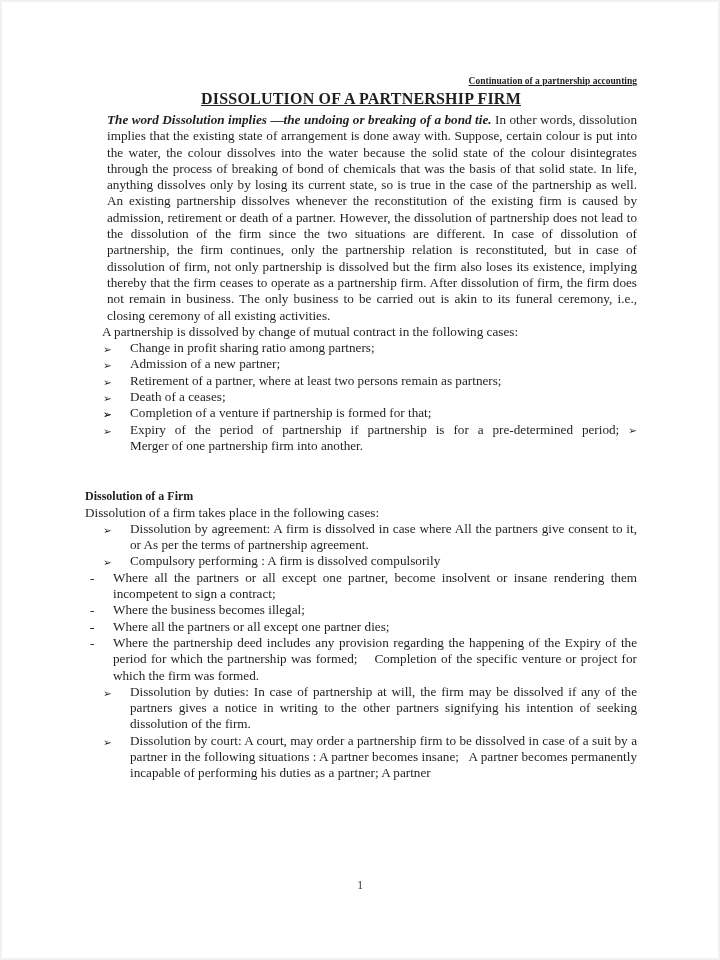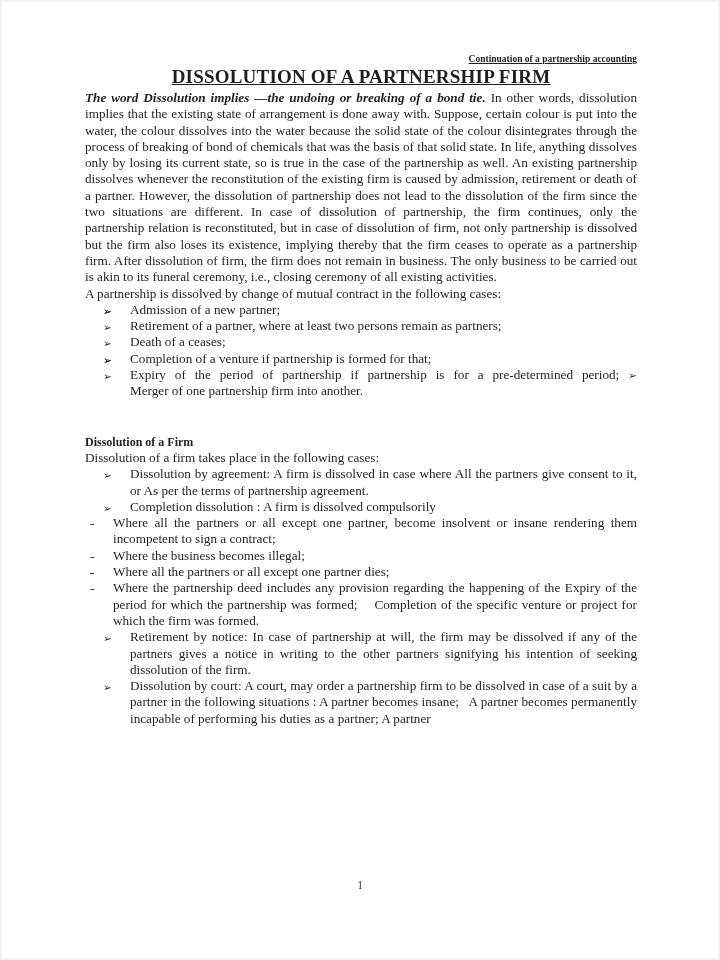--- a/index.html
+++ b/index.html
@@ -7,44 +7,44 @@
     width: 720px; height: 960px;
     background: #ffffff;
     font-family: "Liberation Serif", "DejaVu Serif", serif;
     color: #1f1f1f;
   }
   .page {
     position: relative;
     width: 720px; height: 960px;
     background: #ffffff;
     box-shadow: inset 0 0 0 2px #f1f1f1;
-    padding: 53px 83px 0 85px;
+    padding: 75px 83px 0 85px;
     overflow: hidden;
   }
   .doc-text { font-size: 13.2px; line-height: 16.3px; }
   .header-note {
     text-align: right;
     font-size: 9.5px;
     font-weight: bold;
     text-decoration: underline;
     line-height: 12px;
     margin-bottom: 3px;
   }
   .doc-title {
     text-align: center;
-    font-size: 19px;
+    font-size: 16px;
     font-weight: bold;
     text-decoration: underline;
     line-height: 17px;
     margin-bottom: 5px;
     letter-spacing: 0.2px;
   }
-  .intro-paragraph { text-align: justify; }
+  .intro-paragraph { text-align: justify; margin-left: 22px; }
   .lead-sentence { font-weight: bold; font-style: italic; }
-  .cases-line { text-align: left; }
+  .cases-line { text-align: left; margin-left: 17px; }
   ul.arrow-list, ul.dash-list { list-style: none; }
   ul.arrow-list > li {
     position: relative;
     padding-left: 45px;
     text-align: justify;
   }
   ul.arrow-list > li > .marker {
     position: absolute;
     left: 18px; top: 1px;
     font-family: "DejaVu Sans", sans-serif;
@@ -93,49 +93,49 @@
 
   <div class="header-note">Continuation of a partnership accounting</div>
 
   <div class="doc-title">DISSOLUTION OF A PARTNERSHIP FIRM</div>
 
   <p class="intro-paragraph"><span class="lead-sentence">The word Dissolution implies —the undoing or breaking of a bond tie.</span><span> In other words, dissolution implies that the existing state of arrangement is done away with. Suppose, certain colour is put into the water, the colour dissolves into the water because the solid state of the colour disintegrates through the process of breaking of bond of chemicals that was the basis of that solid state. In life, anything dissolves only by losing its current state, so is true in the case of the partnership as well. An existing partnership dissolves whenever the reconstitution of the existing firm is caused by admission, retirement or death of a partner. However, the dissolution of partnership does not lead to the dissolution of the firm since the two situations are different. In case of dissolution of partnership, the firm continues, only the partnership relation is reconstituted, but in case of dissolution of firm, not only partnership is dissolved but the firm also loses its existence, implying thereby that the firm ceases to operate as a partnership firm. After dissolution of firm, the firm does not remain in business. The only business to be carried out is akin to its funeral ceremony, i.e., closing ceremony of all existing activities.</span></p>
 
   <p class="cases-line">A partnership is dissolved by change of mutual contract in the following cases:</p>
 
   <ul class="arrow-list">
-    <li><span class="marker">➢</span></li>
+    <li><span class="marker">➢</span><span>Change in profit sharing ratio among partners;</span></li>
     <li><span class="marker">➢</span><span>Admission of a new partner;</span></li>
     <li><span class="marker">➢</span><span>Retirement of a partner, where at least two persons remain as partners;</span></li>
     <li><span class="marker">➢</span><span>Death of a ceases;</span></li>
     <li><span class="marker">➢</span></li>
     <li><span class="marker">➢</span><span>Completion of a venture if partnership is formed for that;</span></li>
     <li>
       <span class="marker">➢</span>
       <div class="split-line"><span>Expiry of the period of partnership if partnership is for a pre-determined period;</span> <span class="trail-marker">➢</span></div>
       <div>Merger of one partnership firm into another.</div>
     </li>
   </ul>
 
   <h2 class="section-heading">Dissolution of a Firm</h2>
   <p>Dissolution of a firm takes place in the following cases:</p>
 
   <ul class="arrow-list">
     <li><span class="marker">➢</span><span class="runin-label">Dissolution by agreement:</span><span> A firm is dissolved in case where All the partners give consent to it, or As per the terms of partnership agreement.</span></li>
-    <li><span class="marker">➢</span><span class="runin-label">Completion dissolution :</span><span> A firm is dissolved compulsorily</span></li>
+    <li><span class="marker">➢</span><span class="runin-label">Compulsory performing :</span><span> A firm is dissolved compulsorily</span></li>
   </ul>
 
   <ul class="dash-list">
     <li><span class="marker">-</span><span>Where all the partners or all except one partner, become insolvent or insane rendering them incompetent to sign a contract;</span></li>
     <li><span class="marker">-</span><span>Where the business becomes illegal;</span></li>
     <li><span class="marker">-</span></li>
     <li><span class="marker">-</span><span>Where all the partners or all except one partner dies;</span></li>
     <li><span class="marker">-</span><span>Where the partnership deed includes any provision regarding the happening of the Expiry of the period for which the partnership was formed;&nbsp;&nbsp;&nbsp; Completion of the specific venture or project for which the firm was formed.</span></li>
   </ul>
 
   <ul class="arrow-list">
-    <li><span class="marker">➢</span><span class="runin-label">Retirement by notice:</span><span> In case of partnership at will, the firm may be dissolved if any of the partners gives a notice in writing to the other partners signifying his intention of seeking dissolution of the firm.</span></li>
+    <li><span class="marker">➢</span><span class="runin-label">Dissolution by duties:</span><span> In case of partnership at will, the firm may be dissolved if any of the partners gives a notice in writing to the other partners signifying his intention of seeking dissolution of the firm.</span></li>
     <li><span class="marker">➢</span><span class="runin-label">Dissolution by court:</span><span> A court, may order a partnership firm to be dissolved in case of a suit by a partner in the following situations : A partner becomes insane;&nbsp;&nbsp; A partner becomes permanently incapable of performing his duties as a partner; A partner</span></li>
   </ul>
 
   <div class="page-number">1</div>
 
 </div>
 
 </body></html>

